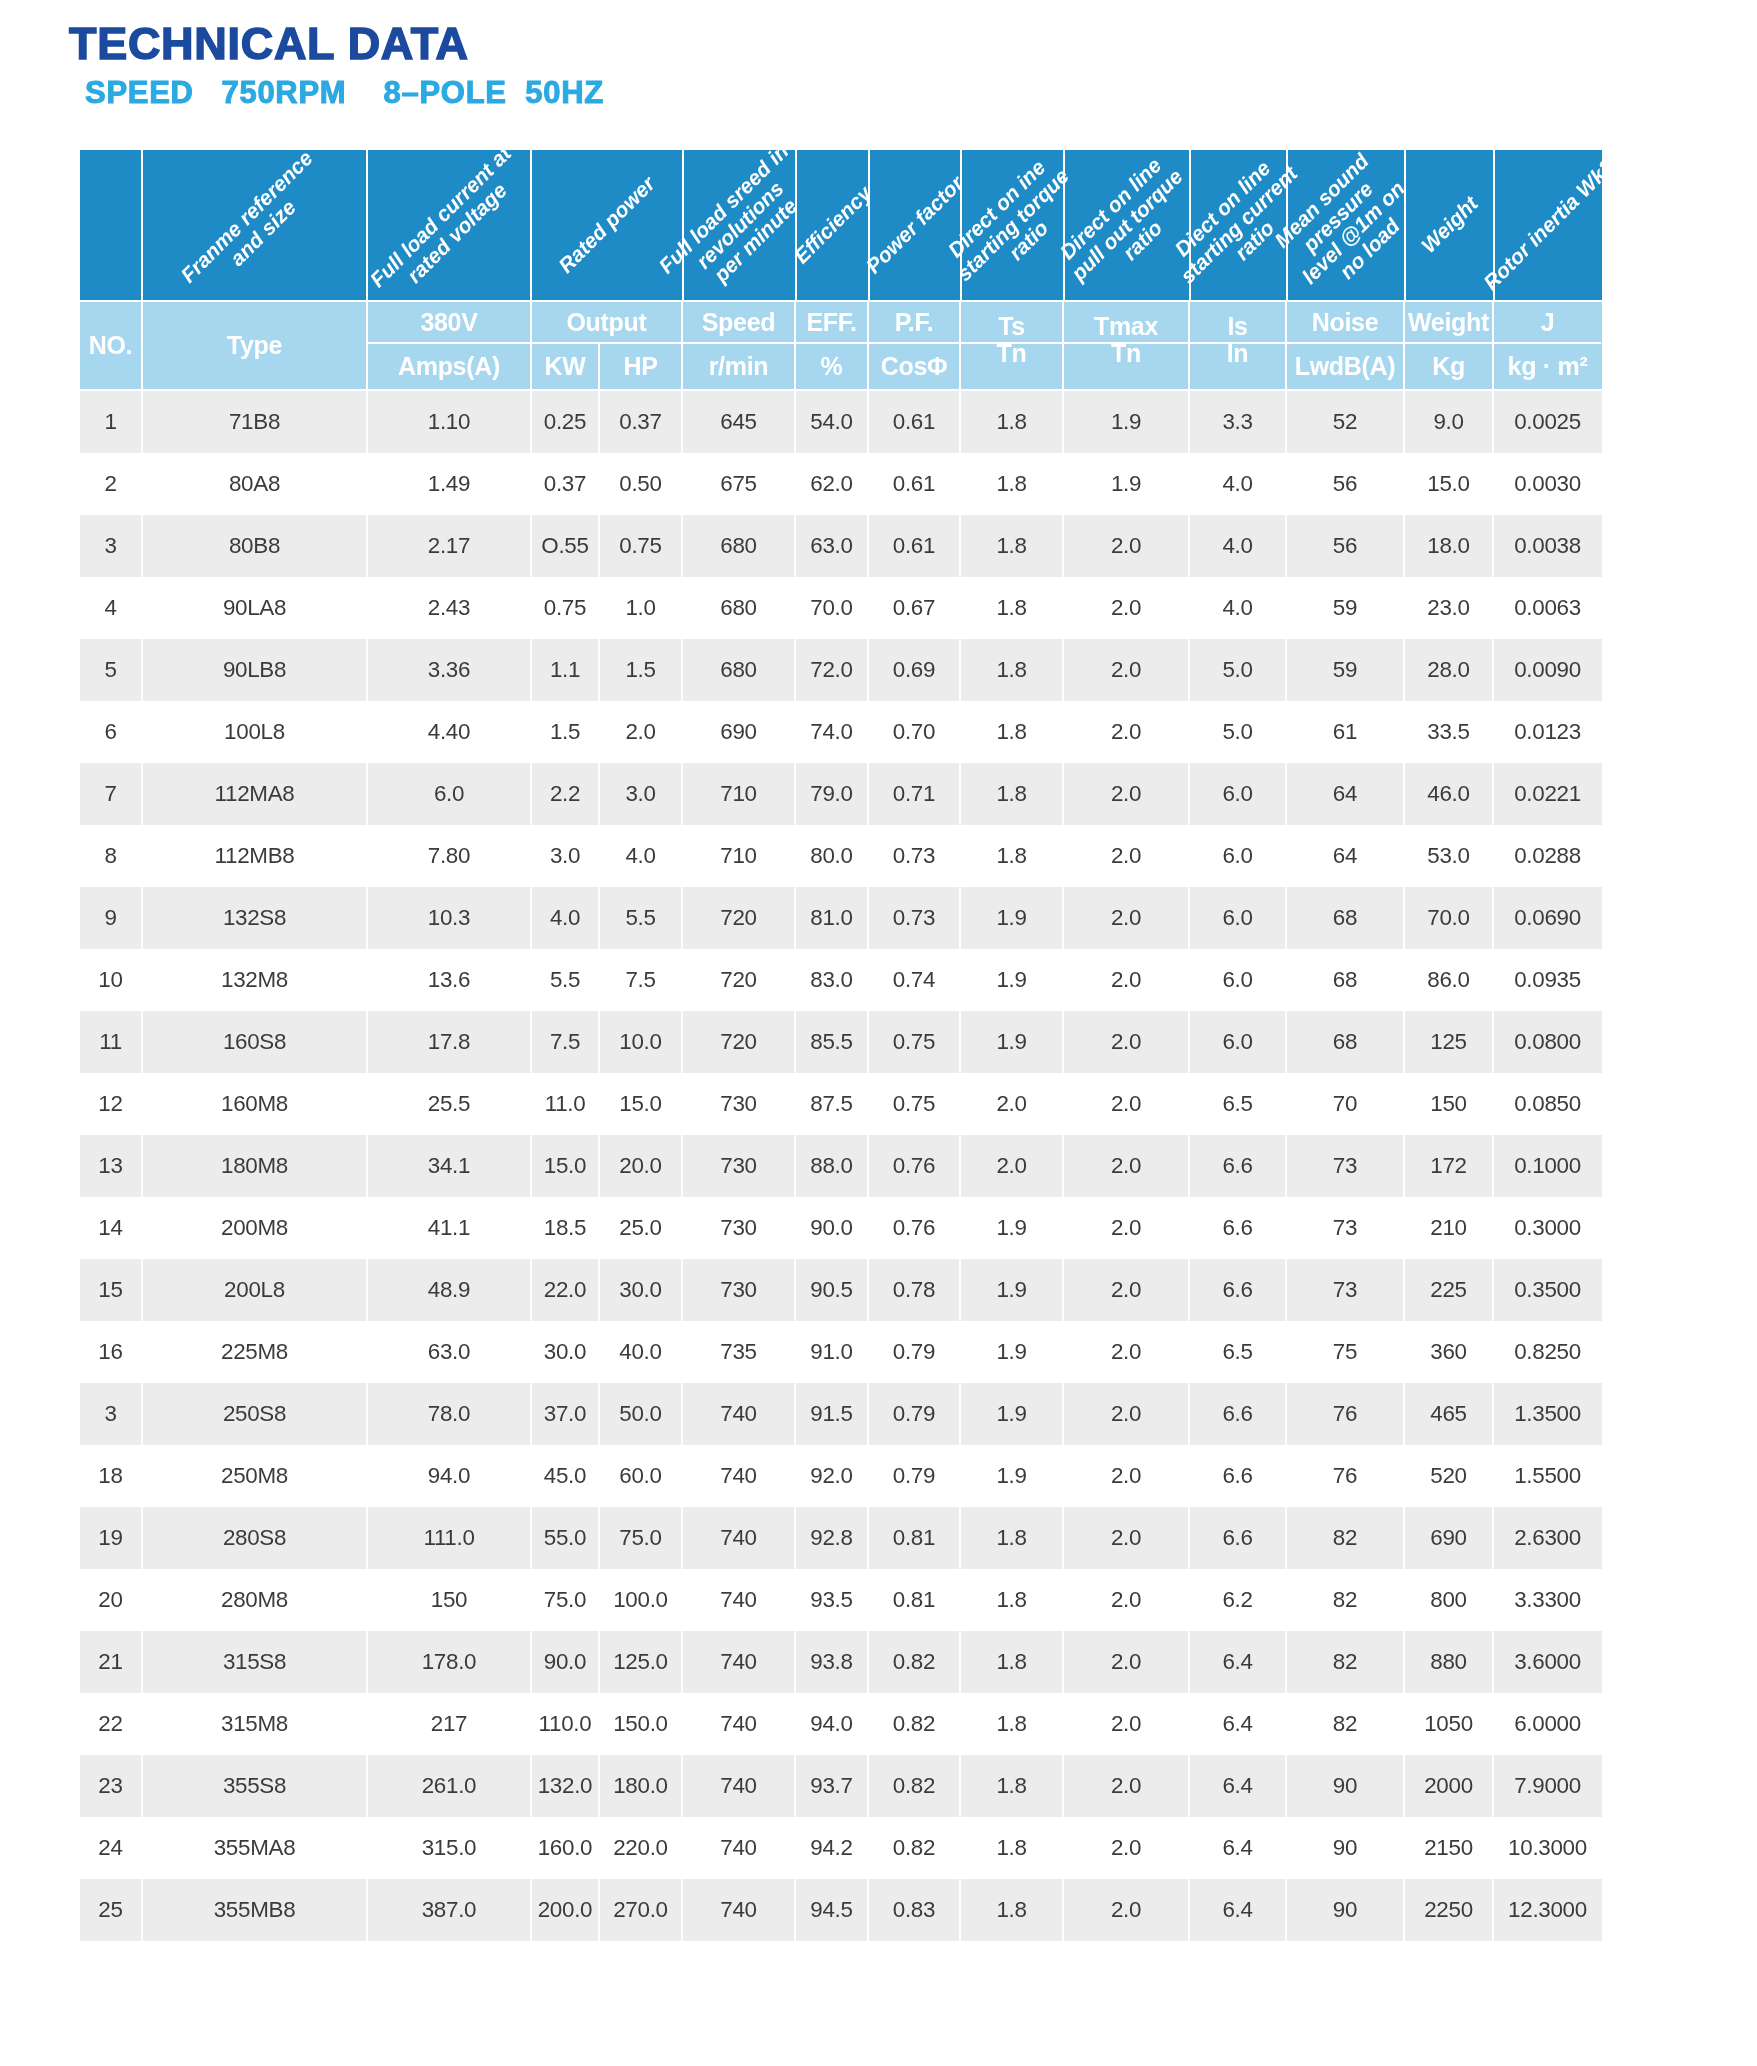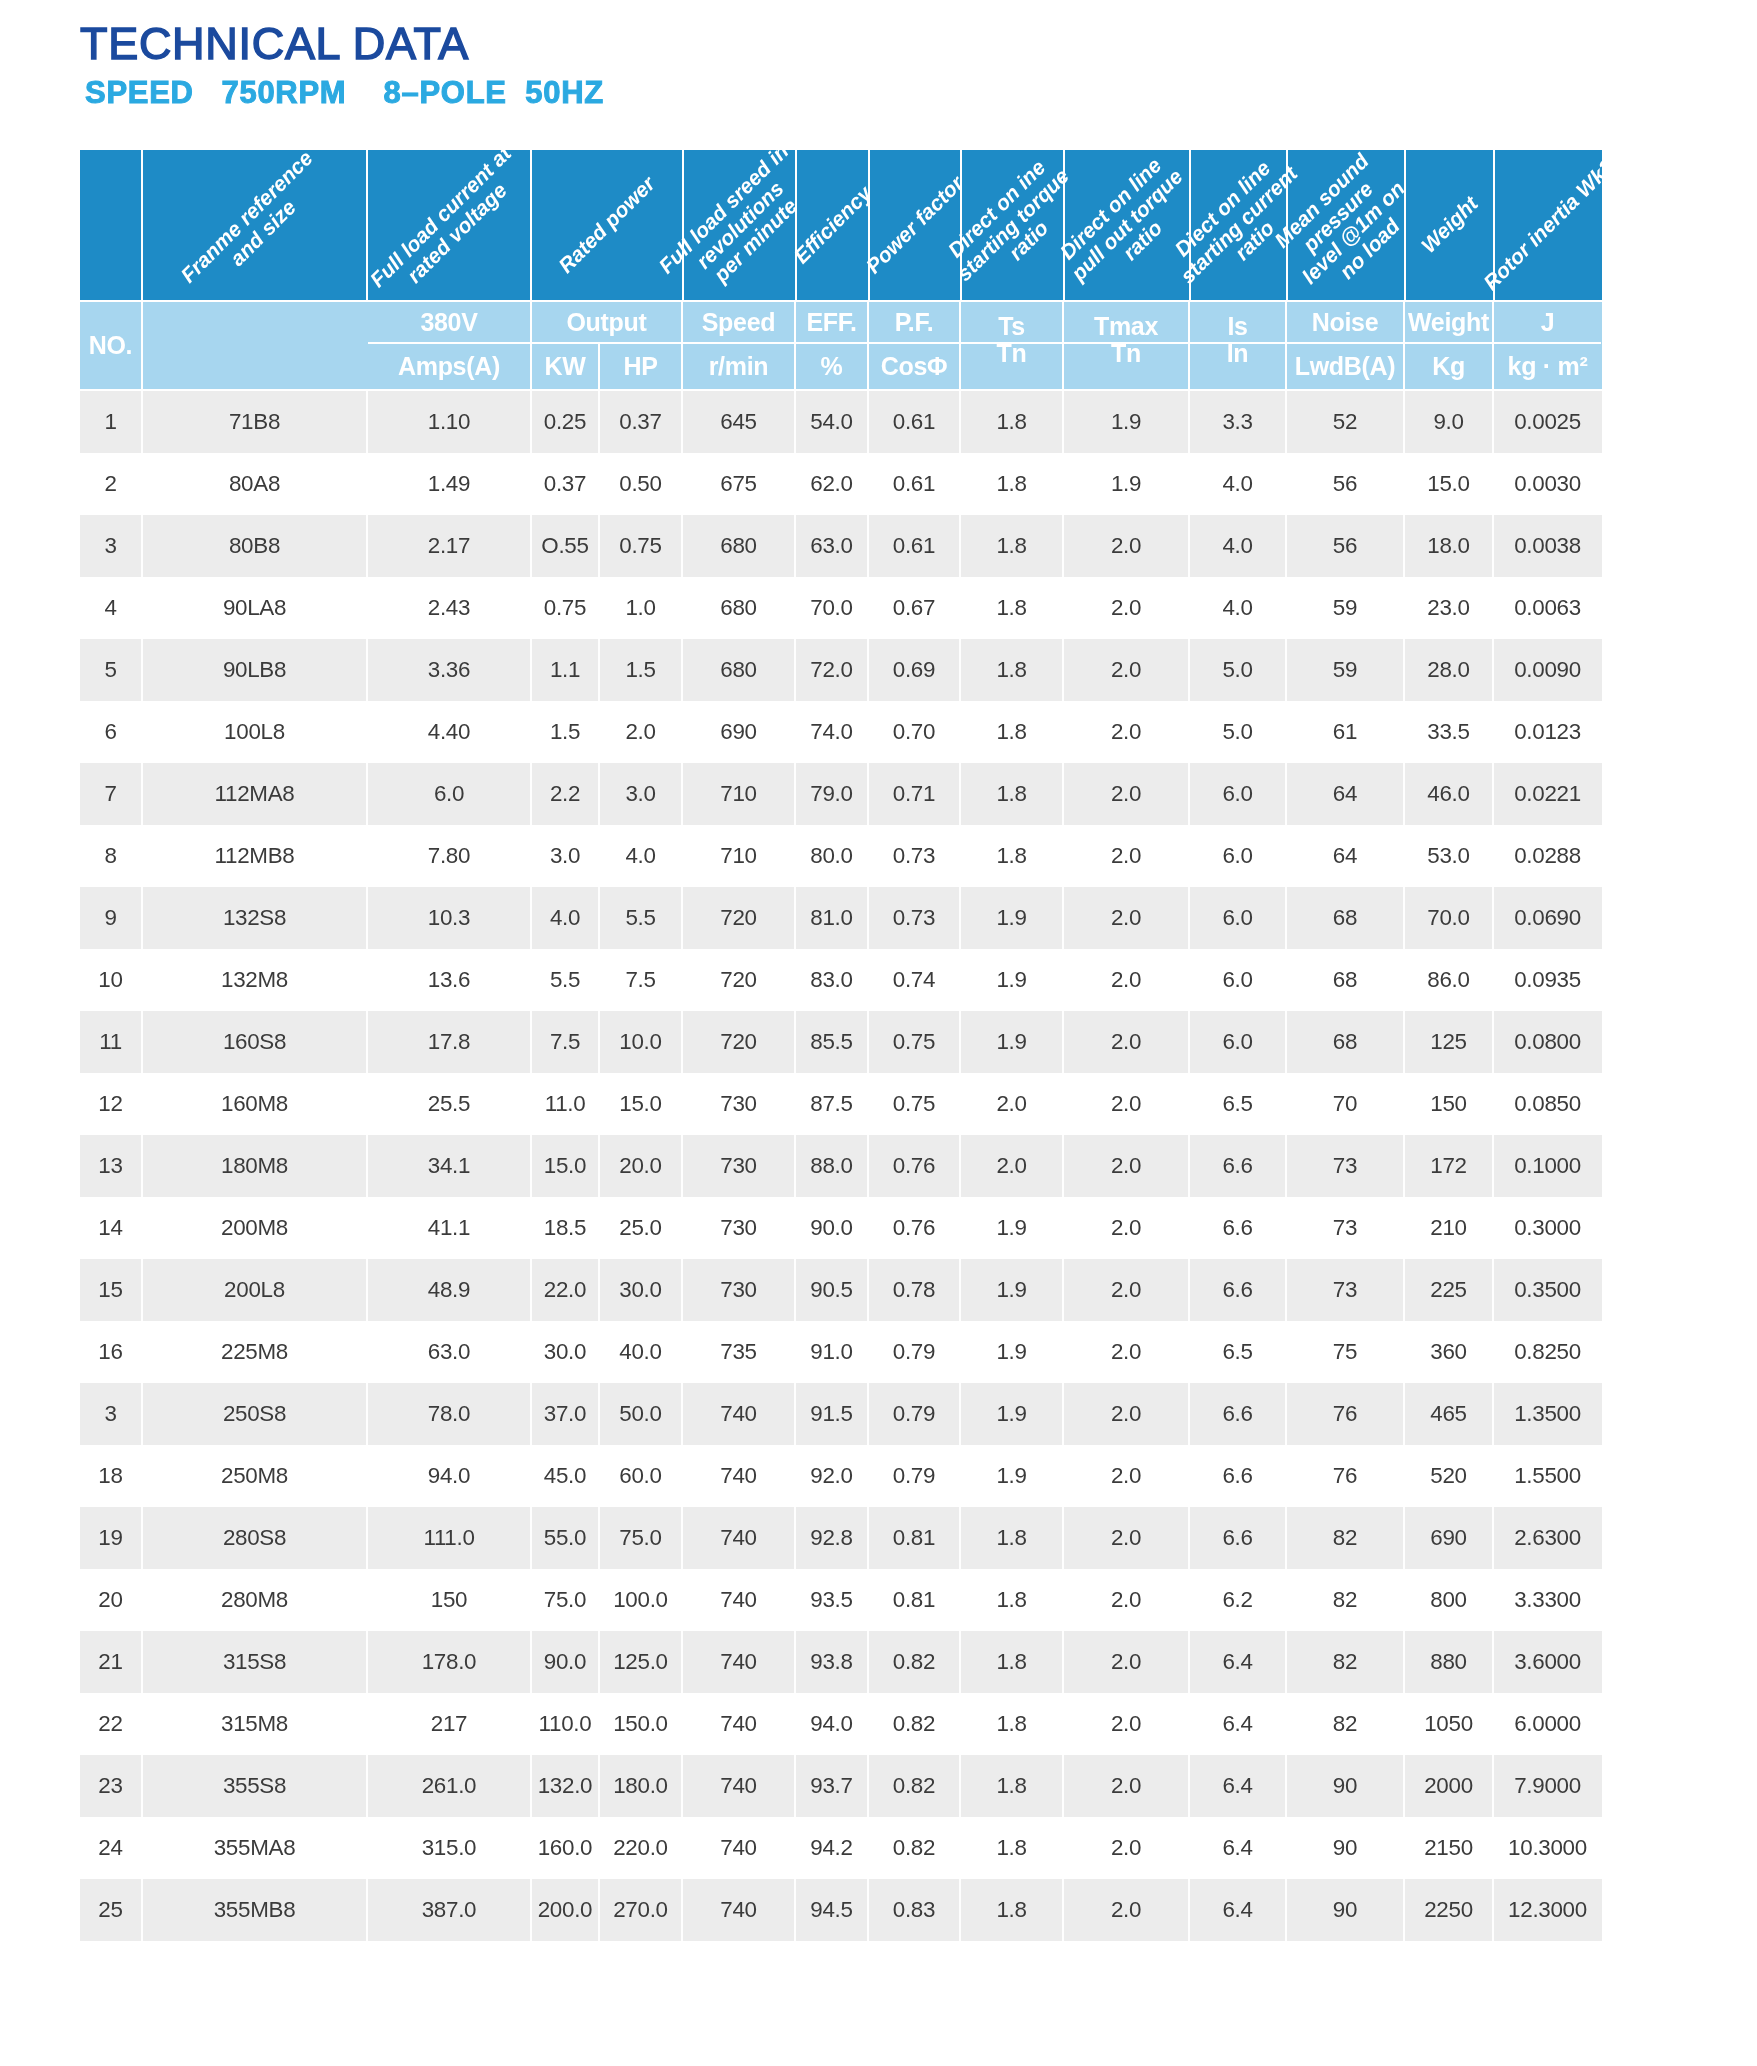--- a/index.html
+++ b/index.html
@@ -12,22 +12,22 @@
     --dark-cols: 63px 225px 164px 152px 113px 73px 92px 103px 126px 97px 118px 89px 107px;
     --light-cols: 63px 225px 164px 68px 83px 113px 73px 92px 103px 126px 97px 118px 89px 107px;
   }
   *{box-sizing:border-box;margin:0;padding:0;}
   html,body{background:#ffffff;}
   body{
     width:1757px;height:2066px;position:relative;
     font-family:"Liberation Sans", sans-serif;
   }
   .page-title{
-    position:absolute;left:80px;top:18px;
-    font-size:45px;font-weight:normal;color:var(--title);
+    position:absolute;left:69px;top:18px;
+    font-size:45px;font-weight:bold;color:var(--title);
     -webkit-text-stroke:1.5px var(--title);
     letter-spacing:0.7px;white-space:pre;
   }
   .page-subtitle{
     position:absolute;left:85px;top:75px;
     font-size:31px;font-weight:bold;color:var(--subtitle);
     -webkit-text-stroke:1px var(--subtitle);
     letter-spacing:0.7px;white-space:pre;
   }
   .datatable{position:absolute;left:80px;top:150px;width:1522px;}
@@ -138,20 +138,21 @@
     <div class="hcell">
         <span class="rot">Weight</span>
       </div>
     <div class="hcell">
         <span class="rot">Rotor inertia Wk2</span>
       </div>
   </div>
 
   <div class="band-light">
     <div class="scell span2" style="grid-column:1">NO.</div>
+    <div class="scell span2" style="grid-column:2">Type</div>
 
     <div class="scell toprow" style="grid-column:3">380V</div>
     <div class="scell toprow" style="grid-column:4 / span 2">Output</div>
     <div class="scell toprow" style="grid-column:6">Speed</div>
     <div class="scell toprow" style="grid-column:7">EFF.</div>
     <div class="scell toprow" style="grid-column:8">P.F.</div>
     <div class="scell toprow va-top" style="grid-column:9">Ts</div>
     <div class="scell toprow va-top" style="grid-column:10">Tmax</div>
     <div class="scell toprow va-top" style="grid-column:11">Is</div>
     <div class="scell toprow" style="grid-column:12">Noise</div>

